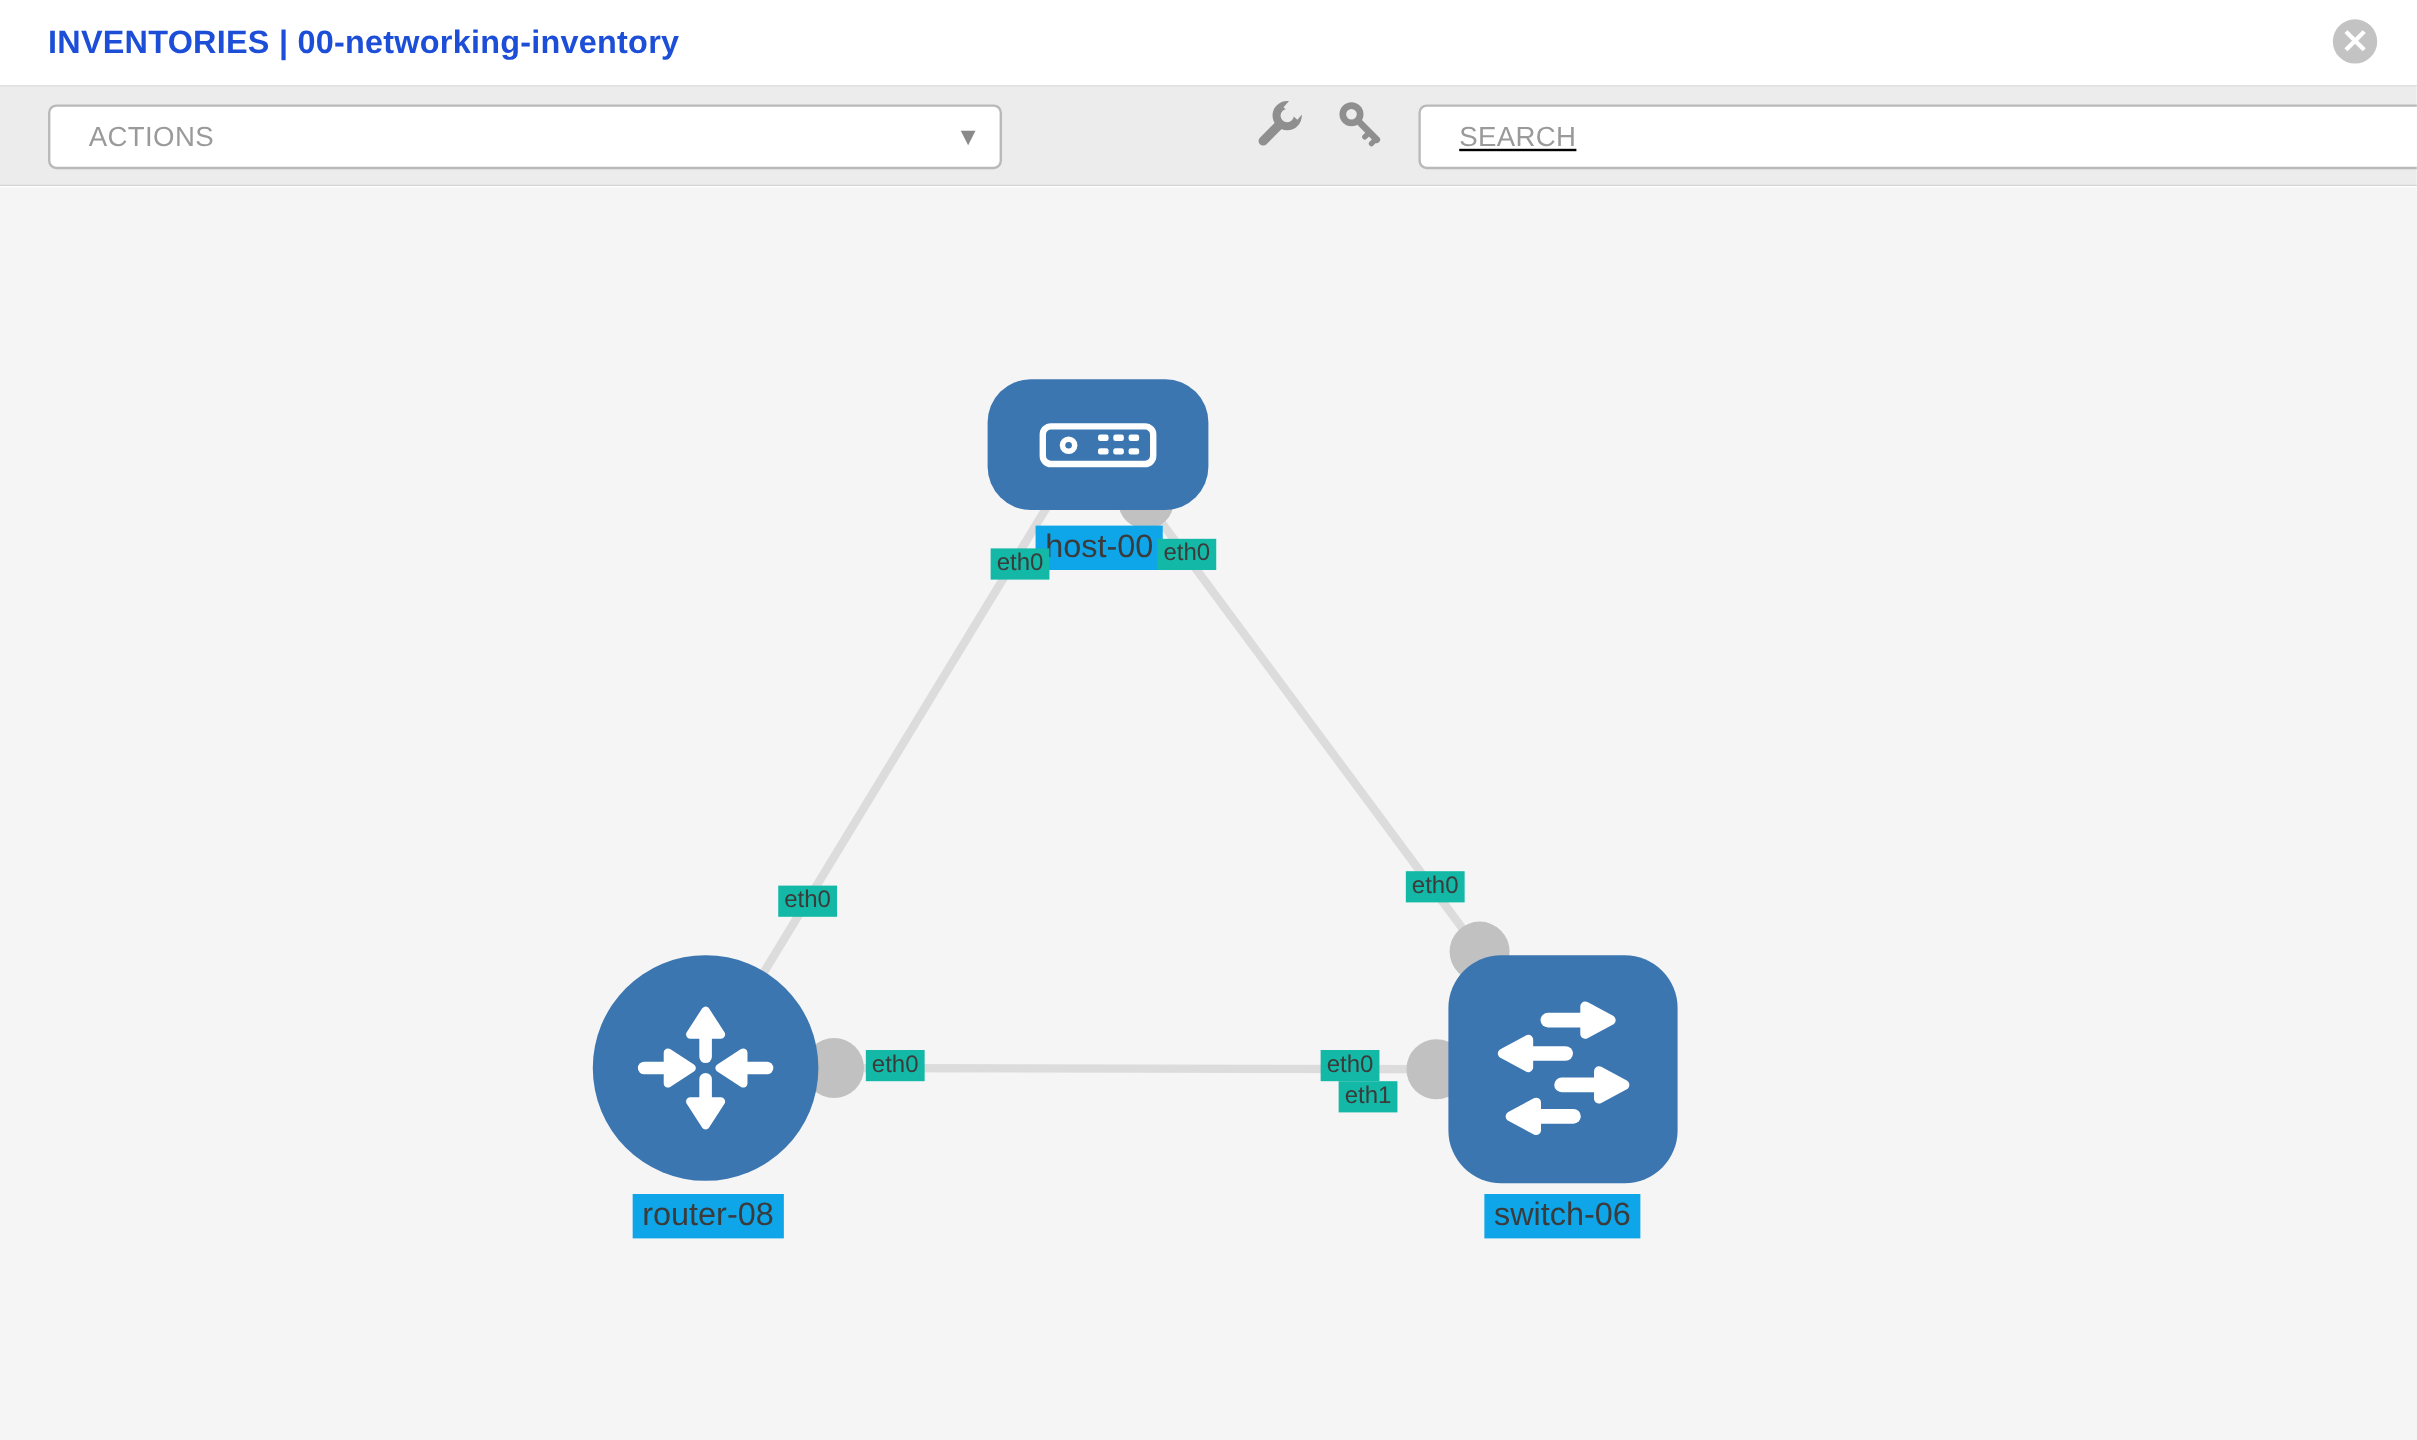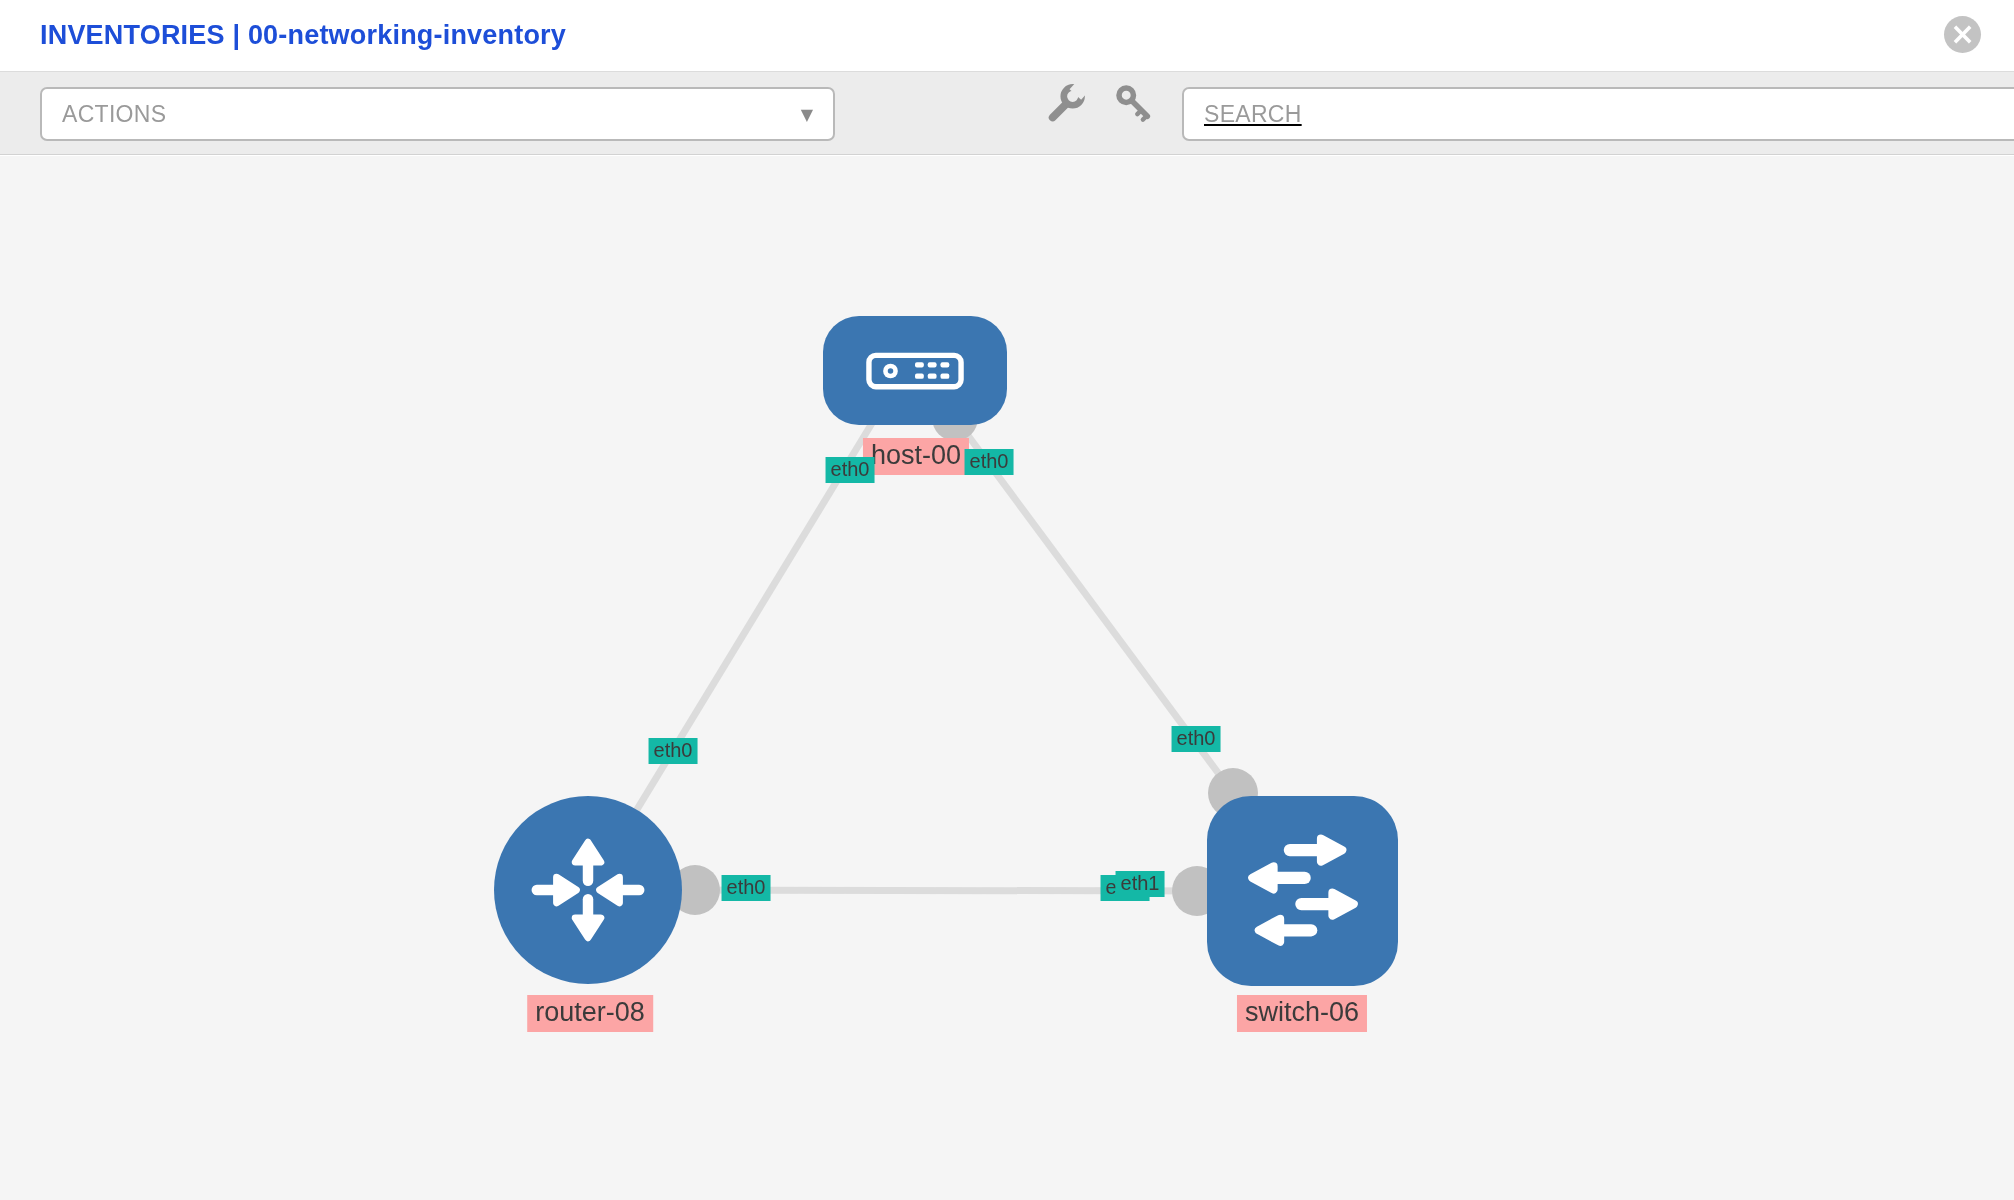--- a/index.html
+++ b/index.html
@@ -7,21 +7,21 @@
   body { font-family:"Liberation Sans","DejaVu Sans",sans-serif; background:#ffffff; position:relative; }
 
   
   .header { position:absolute; left:0; top:0; width:2014px; height:71px; background:#ffffff; }
   .page-title { position:absolute; left:40px; top:0; line-height:71px; font-size:27px; font-weight:bold; color:#1d4ed8; letter-spacing:.2px; }
   .close-btn { position:absolute; left:1944px; top:16px; width:37px; height:37px; border-radius:50%; background:#c3c3c3; cursor:pointer; text-align:center; }
   .close-btn span { color:#ffffff; font-size:30px; font-weight:bold; line-height:35px; font-family:"DejaVu Sans",sans-serif; }
 
   
   .toolbar { position:absolute; left:0; top:71px; width:2014px; height:84px; background:#ececec; border-top:1px solid #dcdcdc; border-bottom:1px solid #d2d2d2; }
-  .dropdown { position:absolute; top:15px; height:54px; background:#ffffff; border:2px solid #b9b9b9; border-radius:7px; display:flex; align-items:center; padding:0 20px; cursor:pointer; }
+  .dropdown { position:absolute; top:15px; height:54px; background:#ffffff; border:2px solid #b9b9b9; border-radius:7px; display:flex; align-items:center; padding:0 32px; cursor:pointer; }
   .dropdown .dd-label { font-size:23px; color:#9a9a9a; letter-spacing:.3px; }
   .dropdown .caret { position:absolute; right:20px; top:50%; transform:translateY(-50%); font-size:16px; color:#8a8a8a; font-family:"DejaVu Sans",sans-serif; }
   .dd-actions { left:40px; width:795px; }
   .dd-search  { left:1182px; width:915px;text-decoration:underline; }
   .tool-icon { position:absolute; top:11px; width:40px; height:40px; cursor:pointer; }
   .tool-icon svg { width:100%; height:100%; }
   .ti-wrench { left:1046px; }
   .ti-key    { left:1114px; }
 
   
@@ -31,33 +31,33 @@
   .conn-host-b   { left:932px;  top:239px; width:46px; height:46px; }
   .conn-router-c { left:670px;  top:709px; width:50px; height:50px; }
   .conn-switch-c { left:1172px; top:710px; width:50px; height:50px; }
   .conn-switch-b { left:1208px; top:612px; width:50px; height:50px; }
 
   .node { position:absolute; background:#3b76b1; z-index:3; display:flex; align-items:center; justify-content:center; cursor:pointer; }
   .node-host   { left:823px;  top:160px; width:184px; height:109px; border-radius:36px; }
   .node-router { left:494px;  top:640px; width:188px; height:188px; border-radius:50%; }
   .node-switch { left:1207px; top:640px; width:191px; height:190px; border-radius:44px; }
 
-  .node-label { position:absolute; transform:translateX(-50%); background:#fca5a5; color:#3b3b3b; font-size:27px; padding:2px 8px 4px; white-space:nowrap; z-index:4; }
+  .node-label { position:absolute; transform:translateX(-50%); background:#0ea5e9; color:#3b3b3b; font-size:27px; padding:2px 8px 4px; white-space:nowrap; z-index:4; }
   .lbl-host   { left:916px;  top:282px; }
   .lbl-router { left:590px;  top:839px; }
   .lbl-switch { left:1302px; top:839px; }
 
   .if-label { position:absolute; transform:translate(-50%,-50%); background:#14b8a6; color:#3b3b3b; font-size:20px; padding:1px 5px 2px; white-space:nowrap; z-index:4; }
   .if-a-from { left:850px;  top:314px; }
   .if-a-to   { left:673px;  top:595px; }
   .if-b-from { left:989px;  top:306px; }
   .if-b-to   { left:1196px; top:583px; }
   .if-c-from { left:746px;  top:732px; }
   .if-c-occl { left:1125px; top:732px; }
-  .if-c-to   { left:1140px; top:728px; z-index:5; }
+  .if-c-to   { left:1140px; top:758px; z-index:5; }
 </style>
 </head>
 <body>
 
 <div class="header">
   <div class="page-title">INVENTORIES | 00-networking-inventory</div>
   <div class="close-btn">
     <span>×</span>
   </div>
 </div>

